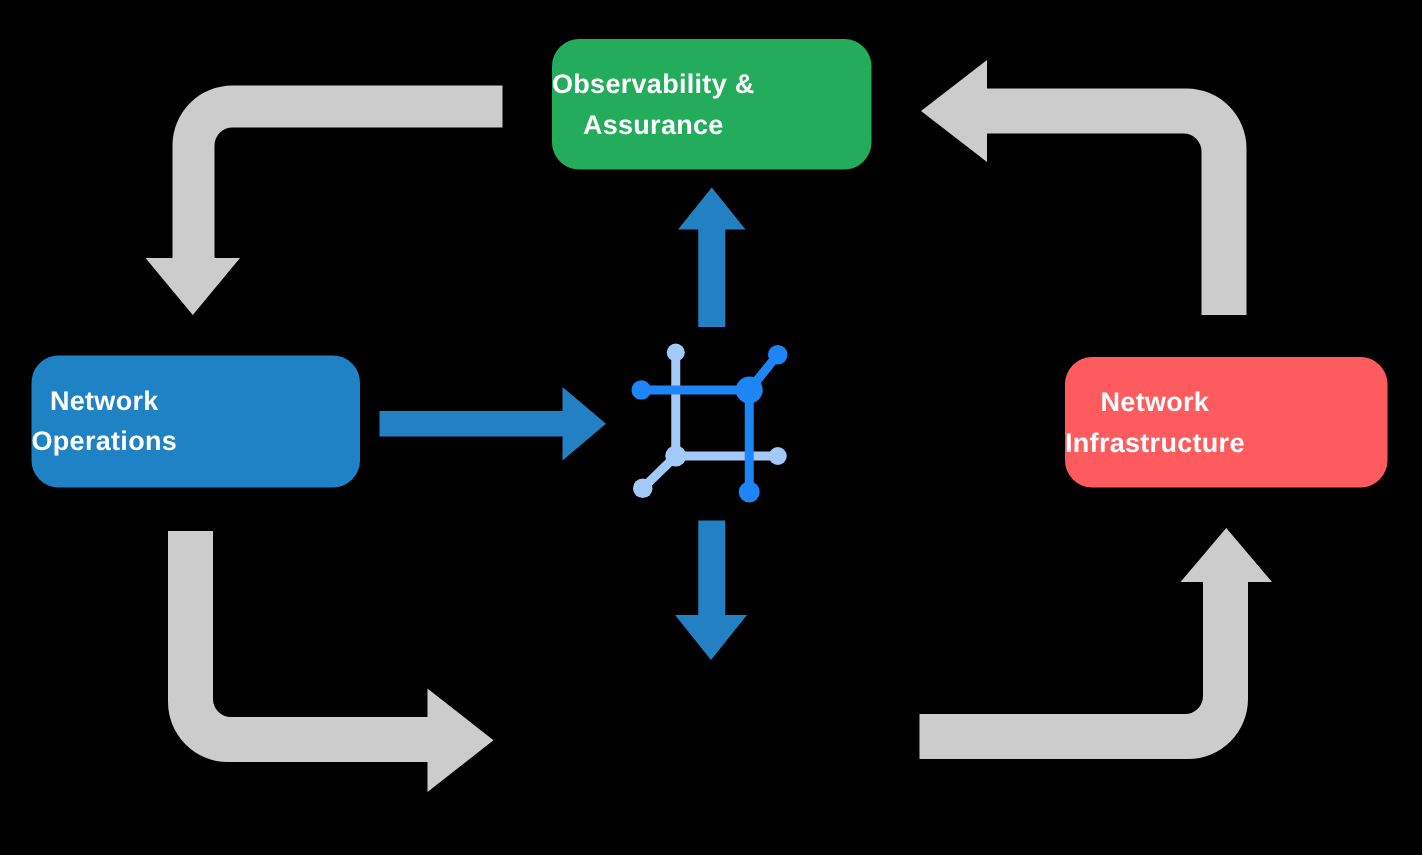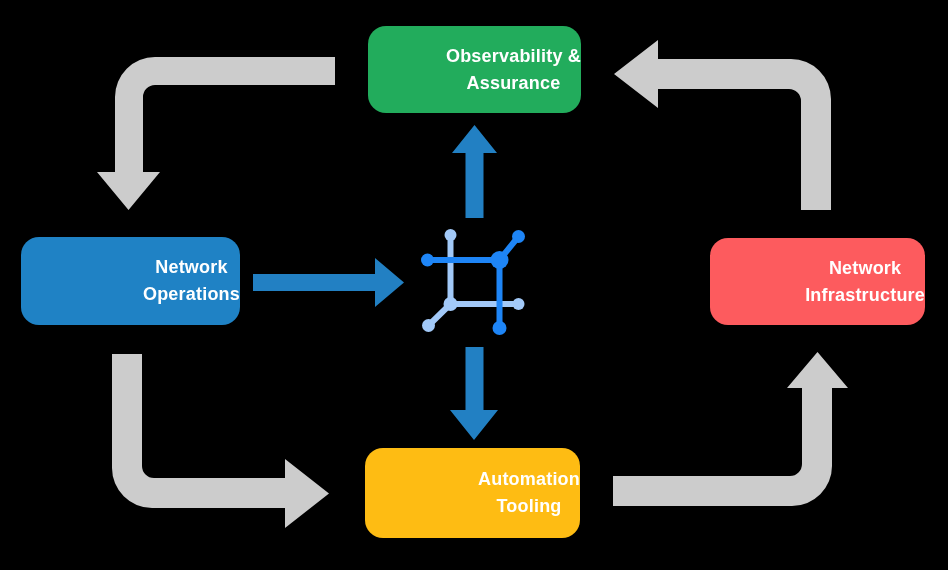--- a/index.html
+++ b/index.html
@@ -22,21 +22,21 @@
   .arrow-blue  { fill: var(--arrow_blue, #2280C3); }
   .icon-line-light { stroke: var(--icon_light_blue, #A2C9F8); stroke-width: 6; fill: none; stroke-linecap: round; }
   .icon-line-dark  { stroke: var(--icon_dark_blue, #1E85F6);  stroke-width: 6; fill: none; stroke-linecap: round; }
   .icon-dot-light  { fill: var(--icon_light_blue, #A2C9F8); }
   .icon-dot-dark   { fill: var(--icon_dark_blue, #1E85F6); }
   .node {
     position: absolute;
     border-radius: 18px;
     display: flex;
     align-items: center;
-    justify-content: flex-end;
+    justify-content: flex-start;
     text-align: center;
   }
   .node-label {
     color: var(--label_text, #fff);
     font-size: 18px;
     font-weight: 600;
     line-height: 1.5;
     white-space: pre-line;
     letter-spacing: 0.2px;
   }
@@ -89,18 +89,14 @@
 Assurance</span>
   </div>
   <div class="node node-operations">
     <span class="node-label">Network
 Operations</span>
   </div>
   <div class="node node-infrastructure">
     <span class="node-label">Network
 Infrastructure</span>
   </div>
-  <div class="node node-automation">
-    <span class="node-label">Automation
-Tooling</span>
-  </div>
 
 </div>
 
 </body></html>

